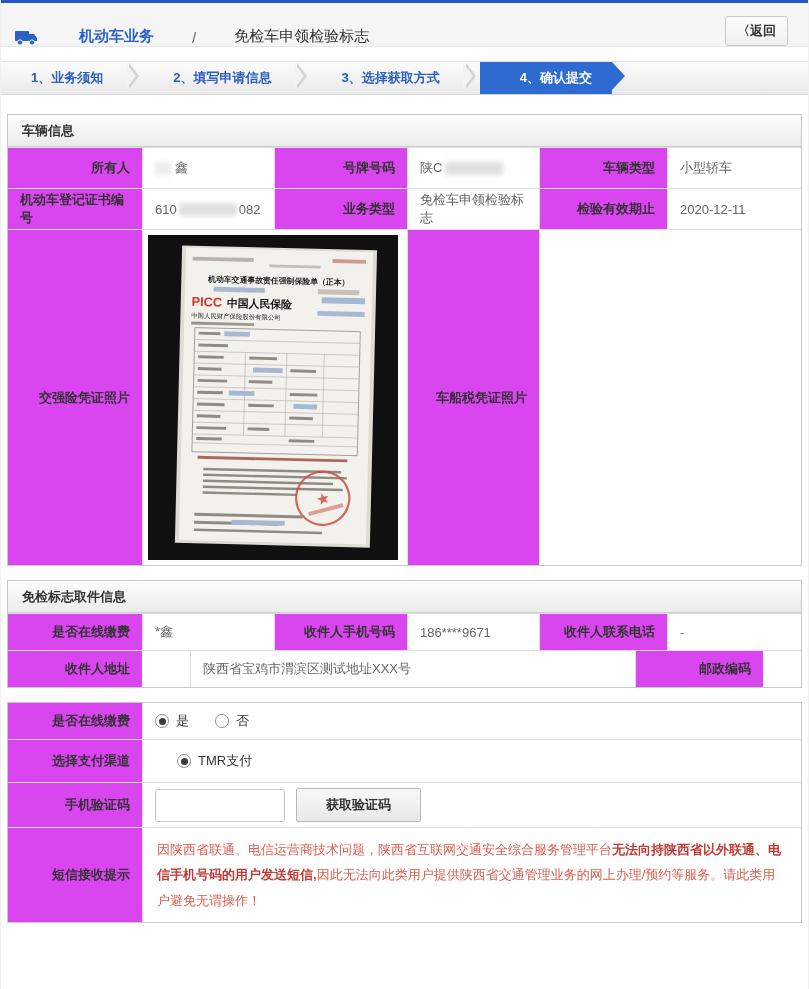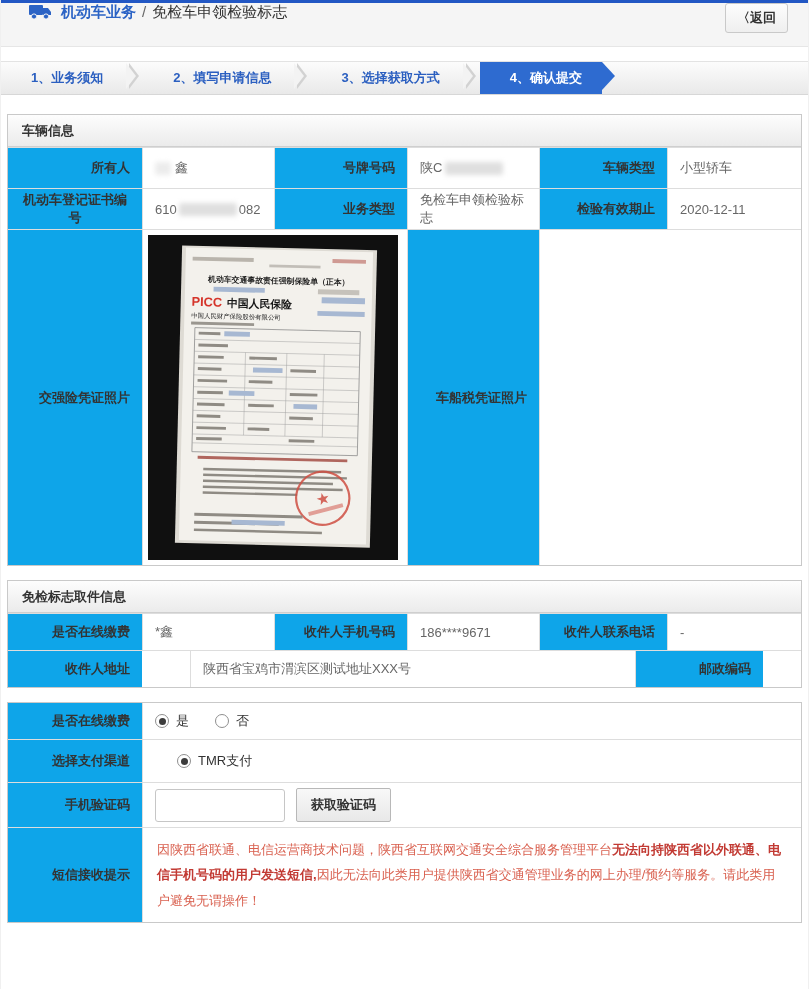--- a/index.html
+++ b/index.html
@@ -3,58 +3,58 @@
 <meta charset="utf-8">
 <style>
   * { box-sizing: border-box; margin: 0; padding: 0; }
   html,body { width:809px; background:#fff; font-family:"Liberation Sans", sans-serif; }
   .page { position:relative; width:809px; height:989px; background:#fff; overflow:hidden;
           border-left:1px solid #f0f0f0; border-right:1px solid #f0f0f0; }
   .topline { height:3px; background:#2257c4; }
 
   
   .hdr { height:44px; background:#f5f5f5; border-bottom:1px solid #e6e6e6;
-         display:flex; align-items:flex-start; padding:0 20px 0 28px; }
+         display:flex; align-items:flex-end; padding:0 20px 0 14px;gap:32px; }
   .hdr .truck { display:inline-flex; margin-right:8px; }
   .hdr .app-title { color:#2b63c5; font-size:15px; font-weight:bold; }
   .hdr .crumb-sep { color:#666; font-size:15px; margin:0 6px; }
   .hdr .page-title { color:#333; font-size:15px; }
   .hdr .spacer { flex:1; }
   .back-btn { background:linear-gradient(#fdfdfd,#efefef); border:1px solid #c9c9c9; border-radius:3px;
               padding:5px 11px; font-size:13px; font-weight:bold; color:#333; cursor:pointer; }
 
   
   .stepbar { margin:14px 0 0 0; height:34px; background:linear-gradient(#fcfcfc,#e9e9e9);
              border-top:1px solid #e3e3e3; border-bottom:1px solid #d7d7d7;
              display:flex; align-items:stretch; }
   .step { display:flex; align-items:center; padding:0 26px 0 30px; color:#2b5fc0;
           font-size:13px; font-weight:bold; }
   .sep { position:relative; width:14px; }
   .sep::before { content:""; position:absolute; left:0; top:1px; border-top:13px solid transparent;
                  border-bottom:13px solid transparent; border-left:10px solid #d2d2d2; }
   .sep::after  { content:""; position:absolute; left:-3px; top:1px; border-top:13px solid transparent;
                  border-bottom:13px solid transparent; border-left:10px solid #f3f3f3; }
-  .step.active { background:#2e6bd0; color:#fff; position:relative; padding:0 20px 0 30px;text-align:center; }
+  .step.active { background:#2e6bd0; color:#fff; position:relative; padding:0 20px 0 40px;text-align:center; }
   .step.active::after { content:""; position:absolute; right:-13px; top:0; border-top:14px solid transparent;
                         border-bottom:14px solid transparent; border-left:13px solid #2e6bd0; z-index:2; }
 
   
   .section { margin:19px 6px 0 6px; border:1px solid #c9c9c9; }
   .section.tight { margin-top:14px; }
   .sec-hd { height:32px; background:linear-gradient(#fdfdfd,#ebebeb); border-bottom:1px solid #cfcfcf;
             display:flex; align-items:center; padding:0 14px; font-size:13px; font-weight:bold; color:#333; }
   .row { display:grid; border-top:1px solid #ddd; }
   .row:first-of-type { border-top:none; }
   .cols6 { grid-template-columns:134px 132px 133px 132px 128px 1fr; }
   .colsPhoto { grid-template-columns:134px 265px 132px 1fr; }
   .colsAddr { grid-template-columns:134px 397px 128px 1fr;gap:48px; }
   .cols2 { grid-template-columns:134px 1fr; }
   .cell { display:flex; align-items:center; min-height:40px; font-size:13px; padding:0 12px; }
   .cell + .cell { border-left:1px solid #ddd; }
-  .lbl { background:#0ea5e9; justify-content:flex-end; text-align:center; color:#333; font-weight:bold; }
+  .lbl { background:#d946ef; justify-content:flex-end; text-align:left; color:#333; font-weight:bold; }
   .val { background:#fff; color:#666; }
   .h40 .cell { min-height:40px; }
   .h36 .cell { min-height:36px; }
   .h42 .cell { min-height:42px;padding-left:34px; }
   .h58 .cell { min-height:44px; }
 
   .mask { display:inline-block; height:13px; border-radius:2px; vertical-align:middle;
           background:#dfdfdf; filter:blur(2.5px); }
   .mask.m-owner { width:16px; background:#ececec; margin-right:4px; }
   .mask.m-plate { width:58px; margin-left:3px; }
@@ -68,21 +68,21 @@
   .price-unit { color:#333; font-size:13px; margin-left:1px; }
 
   .radio-group { display:flex; align-items:center; gap:26px; }
   .radio-opt { display:flex; align-items:center; gap:7px; cursor:pointer; color:#333; }
   .radio { width:14px; height:14px; border:1px solid #8f8f8f; border-radius:50%; background:#fff;
            display:inline-flex; align-items:center; justify-content:center; }
   .radio.checked::after { content:""; width:7px; height:7px; border-radius:50%; background:#3c3c3c; }
 
   .code-input { width:130px; height:33px; border:1px solid #c6c6c6; border-radius:3px; padding:0 8px;
                 font-size:13px; color:#333; outline:none; }
-  .code-btn { margin-left:11px; height:34px; padding:0 14px; background:linear-gradient(#f8f8f8,#e8e8e8);
+  .code-btn { margin-left:11px; height:34px; padding:0 29px; background:linear-gradient(#f8f8f8,#e8e8e8);
               border:1px solid #b8b8b8; border-radius:2px; font-size:13px; font-weight:bold; color:#333;
               cursor:pointer; }
 
   .tip-cell { padding:9px 14px; line-height:1.95; display:block; }
   .tip-reg { color:#d9604f; }
   .tip-bold { color:#c23a33; font-weight:bold; }
 
   svg text { font-family:"Liberation Sans", sans-serif; }
 </style>
 </head>

